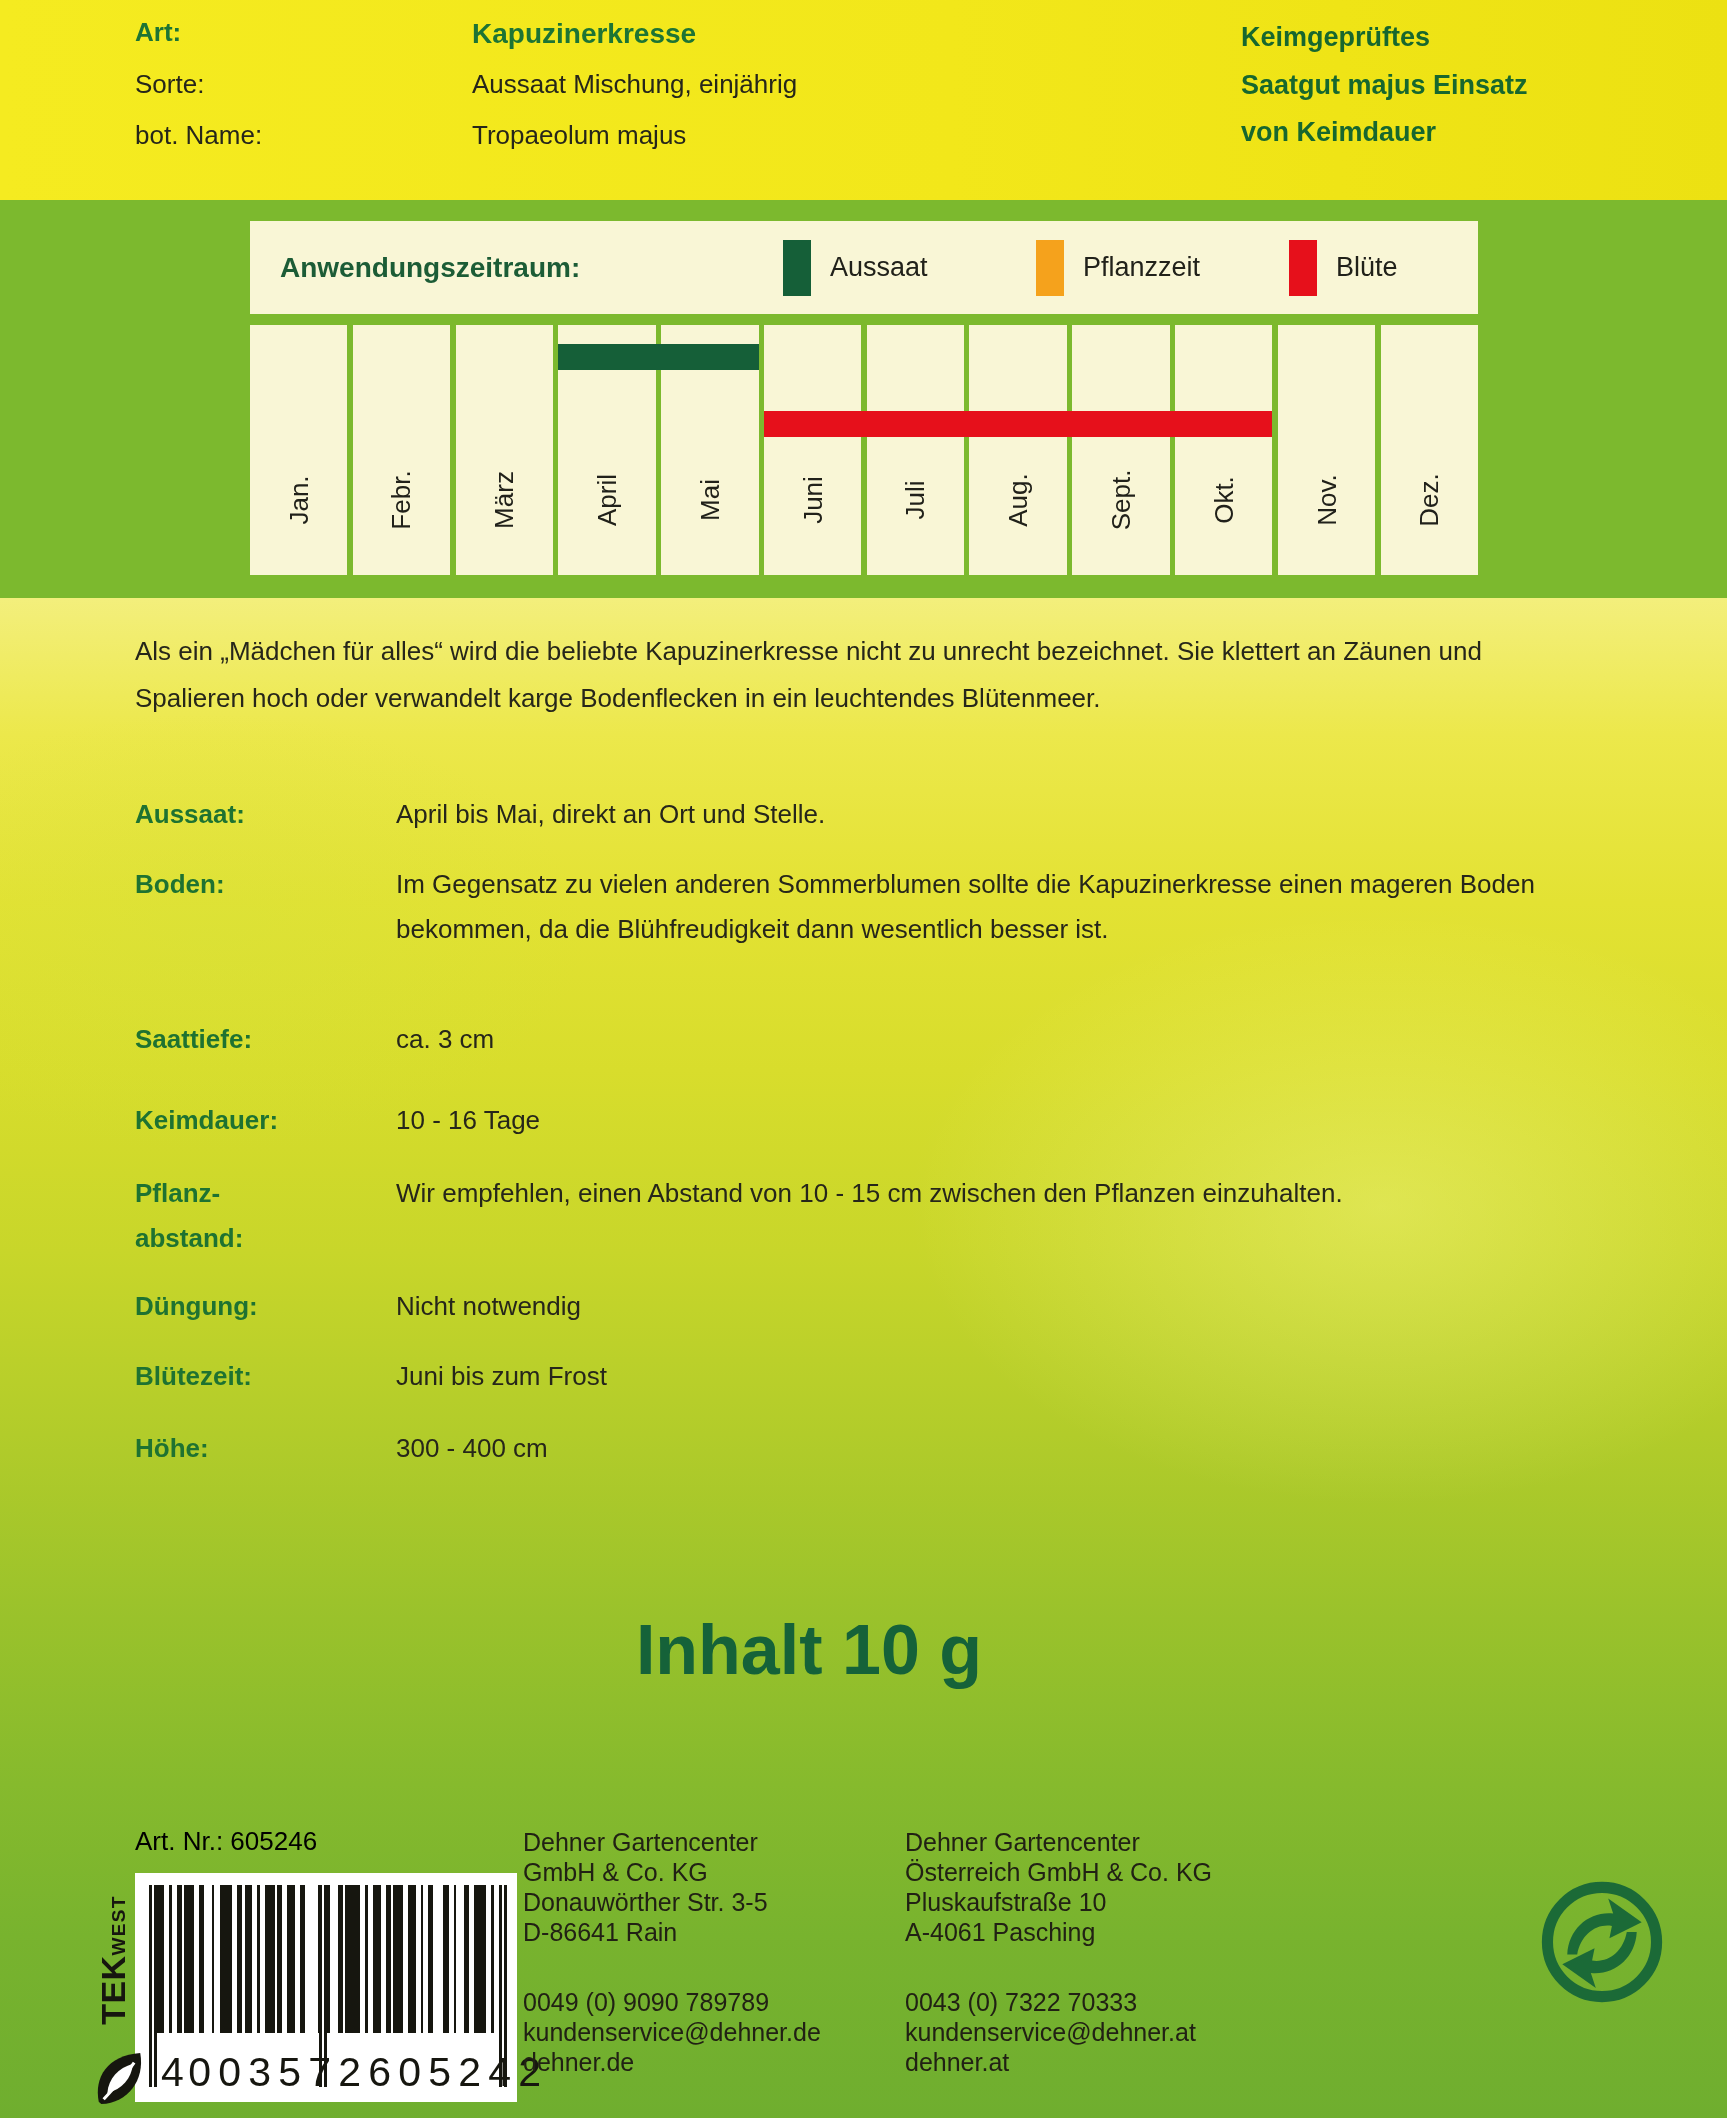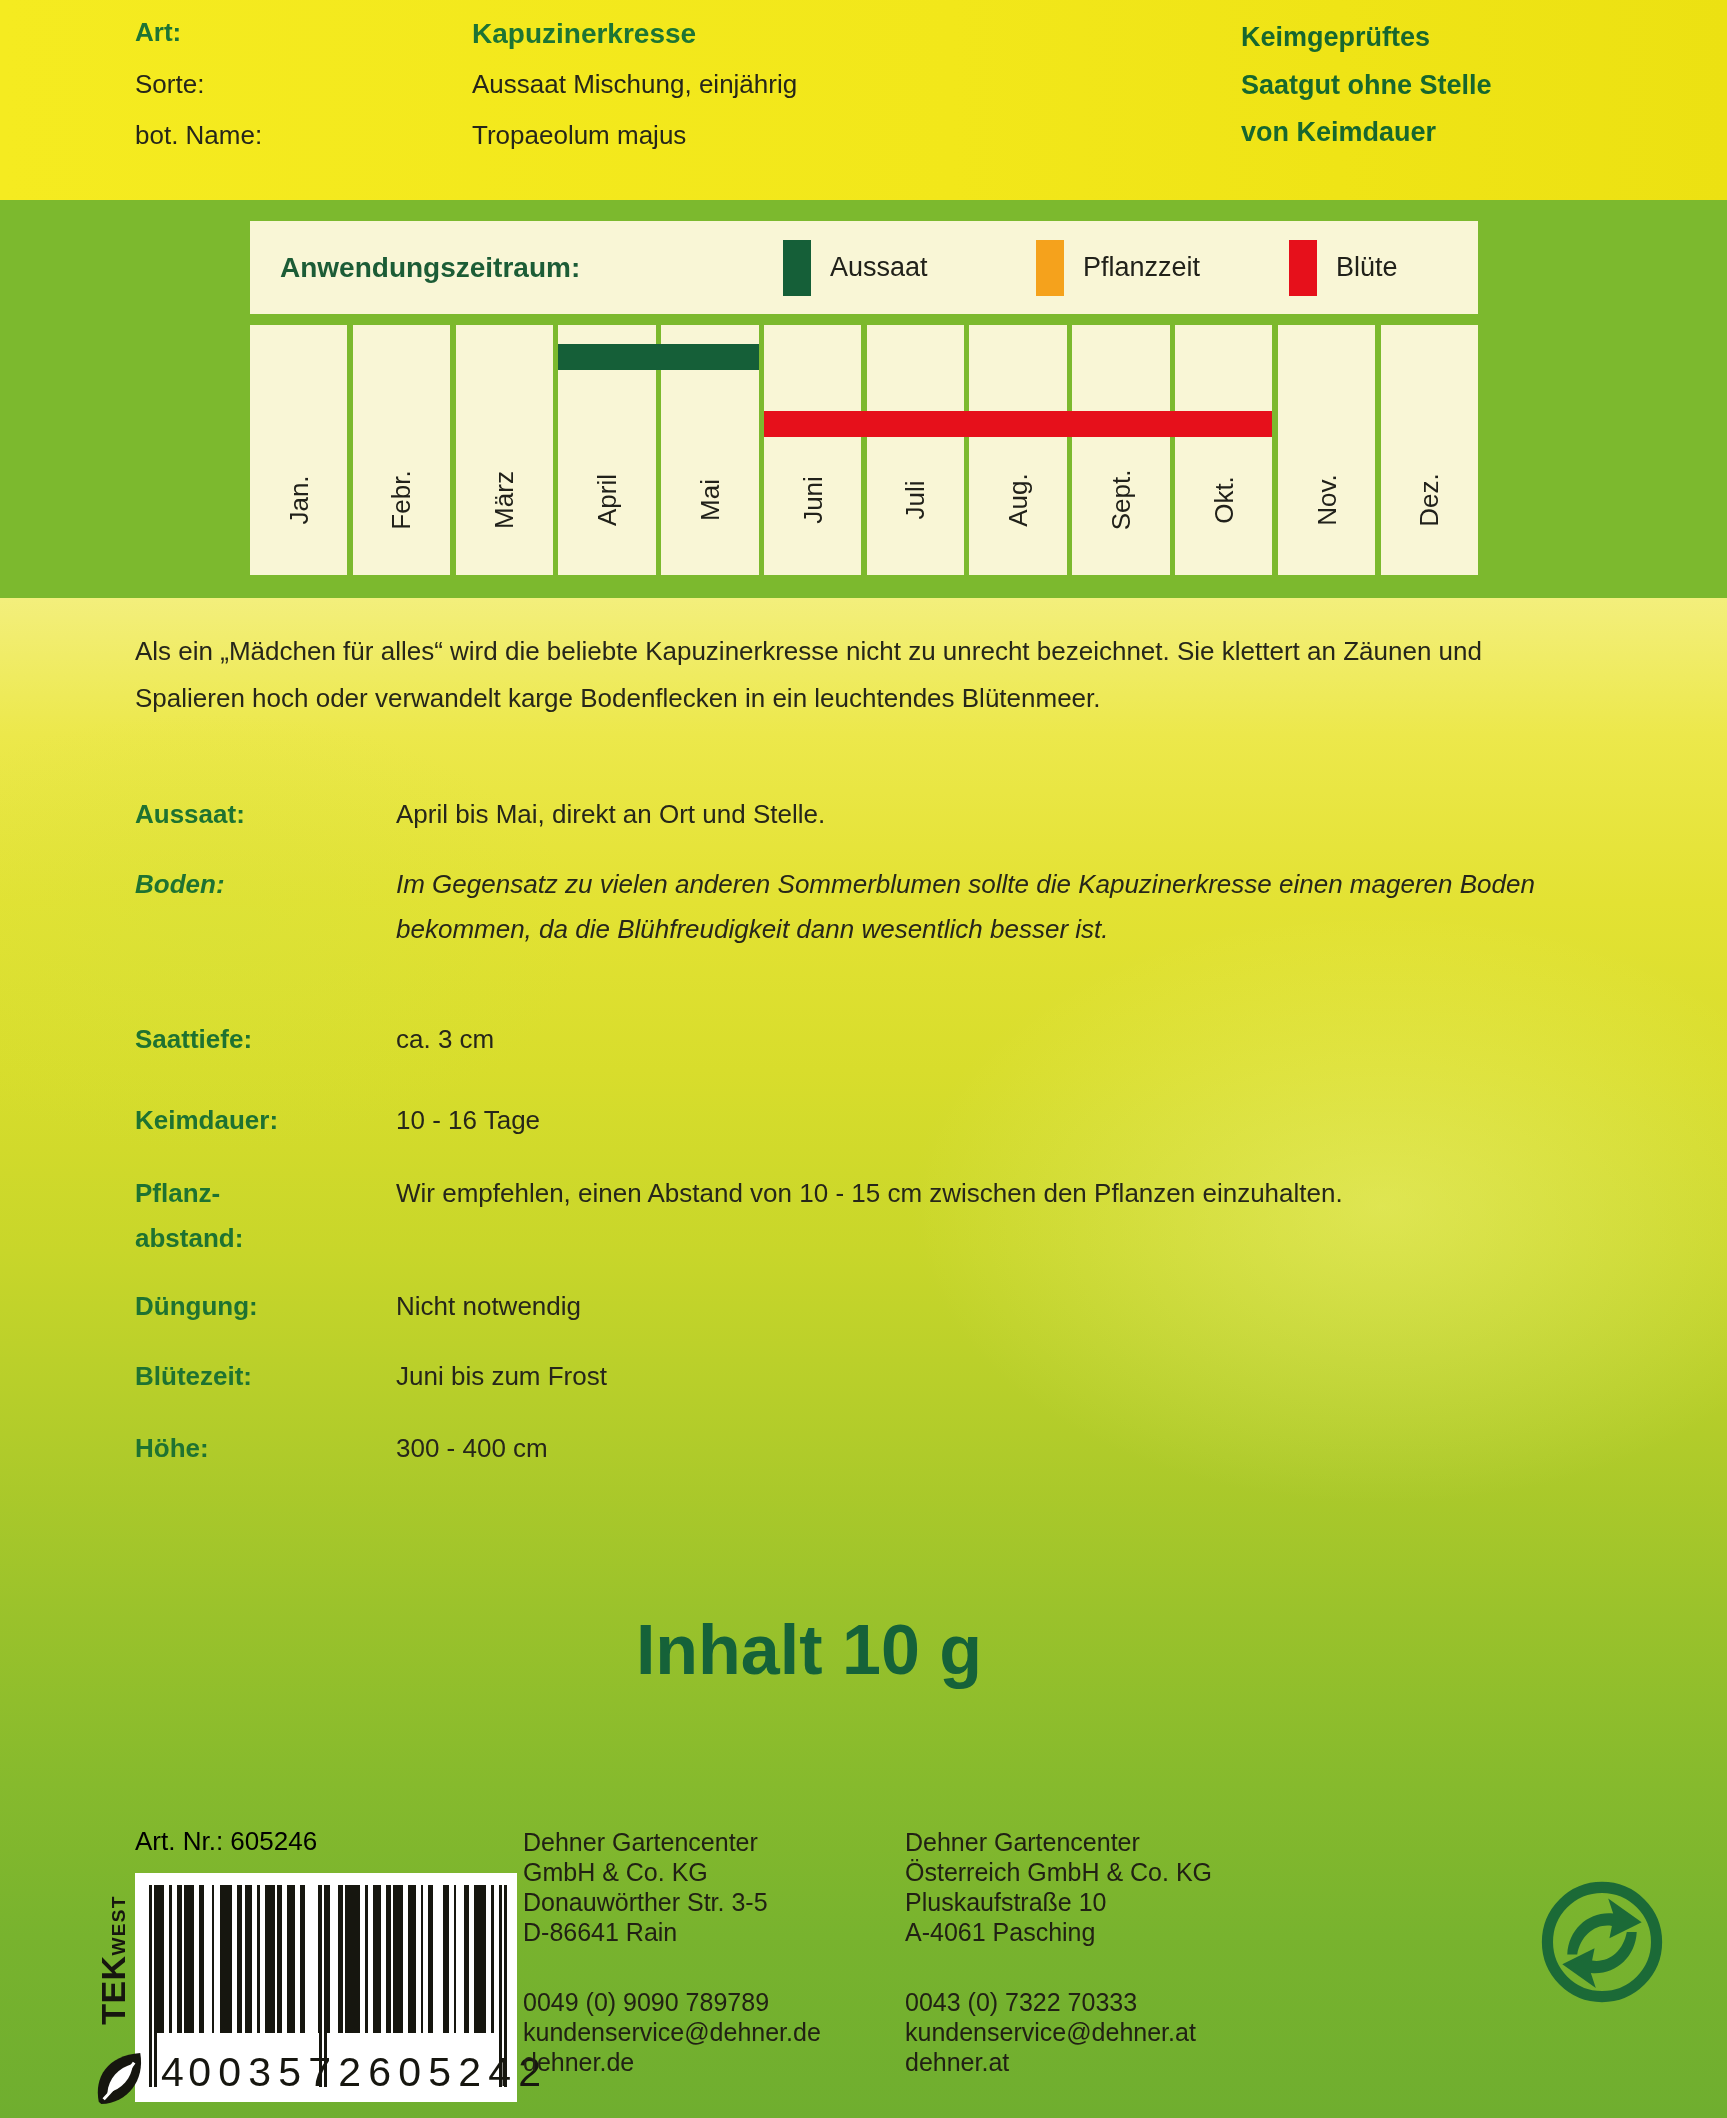--- a/index.html
+++ b/index.html
@@ -72,21 +72,21 @@
     position:absolute; left:135px; top:628px; width:1462px;
     font-size:26px; line-height:47px; color:#26261a;
   }
   .detail-row {
     position:absolute; left:135px; width:1485px;
     display:grid; grid-template-columns:261px 1fr;
     font-size:26px; line-height:45px;
   }
   .detail-label { font-weight:bold; color:#1e7231; white-space:pre-line; }
   .detail-value { color:#26261a; }
-  .dr-0 { top:792px; } .dr-1 { top:862px;font-style:italic; } .dr-2 { top:1017px; } .dr-3 { top:1098px; }
+  .dr-0 { top:792px; } .dr-1 { top:862px; } .dr-2 { top:1017px; } .dr-3 { top:1098px; }
   .dr-4 { top:1171px; } .dr-5 { top:1284px; } .dr-6 { top:1354px; } .dr-7 { top:1426px; }
 
   .inhalt {
     position:absolute; left:0; top:1610px; width:1618px; text-align:center;
     font-size:70px; font-weight:bold; color:#156239;
   }
 
   
   .artnr { position:absolute; left:135px; top:1826px; font-size:26px; color:#000000; }
 
@@ -133,21 +133,21 @@
     <div class="header-fields">
       <div class="hf-label-art">Art:</div>
       <div class="hf-value-art">Kapuzinerkresse</div>
       <div>Sorte:</div>
       <div>Aussaat Mischung, einjährig</div>
       <div>bot. Name:</div>
       <div>Tropaeolum majus</div>
     </div>
     <div class="claim">
       <div>Keimgeprüftes</div>
-      <div>Saatgut ohne Stelle</div>
+      <div>Saatgut majus Einsatz</div>
       <div>von Keimdauer</div>
     </div>
   </div>
 
   <div class="band">
     <div class="legendbox">
       <div class="legend-title">Anwendungszeitraum:</div>
       <div class="legend-item li-0">
         <div class="legend-swatch sw-aussaat"></div>
         <div class="legend-label">Aussaat</div>

